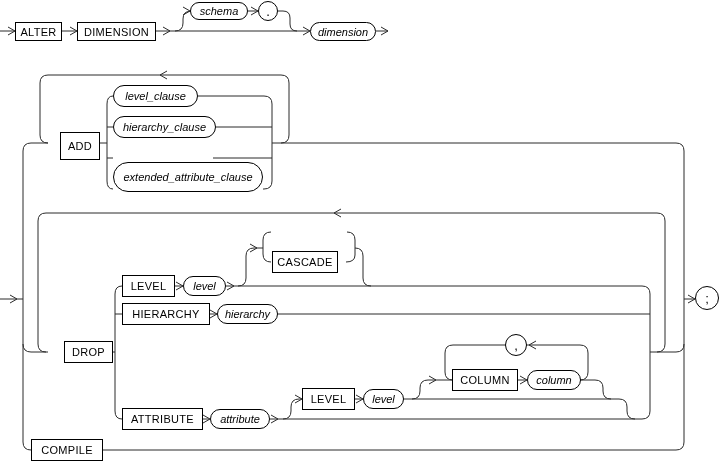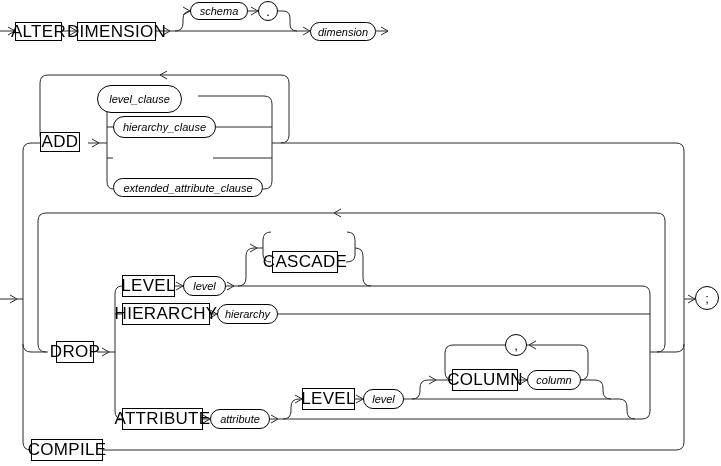--- a/index.html
+++ b/index.html
@@ -7,21 +7,21 @@
     position:relative;width:721px;height:466px;background:#ffffff;
     font-family:"Liberation Sans",sans-serif;overflow:hidden;
   }
   .rails{position:absolute;left:0;top:0;}
   .rails path{stroke:#2b2b2b;stroke-width:1;fill:none;}
   .node{
     position:absolute;box-sizing:border-box;background:#ffffff;color:#000;
     display:flex;align-items:center;justify-content:center;white-space:nowrap;
     z-index:2;
   }
-  .kw{border:1.5px solid #000;font-size:17px;letter-spacing:.3px;}
+  .kw{border:1.5px solid #000;font-size:11px;letter-spacing:.3px;}
   .var{border:1.5px solid #000;border-radius:999px;font-style:italic;font-size:11px;}
   .term{border:1.5px solid #000;border-radius:50%;font-size:13px;line-height:1;}
 </style>
 </head>
 <body>
 
 <div class="stage">
 
   <svg class="rails" width="721" height="466" viewBox="0 0 721 466" xmlns="http://www.w3.org/2000/svg">
 
@@ -39,26 +39,26 @@
 
     <path d="M167,71 L160,75 L167,79 M341,209 L334,213 L341,217 M536,341 L529,345 L536,349"></path>
   </svg>
 
   <div class="node kw" style="left:15px;top:22px;width:47px;height:19px">ALTER</div>
   <div class="node kw" style="left:77px;top:22px;width:79px;height:19px">DIMENSION</div>
   <div class="node var" style="left:190px;top:2px;width:58px;height:18px">schema</div>
   <div class="node term" style="left:258px;top:1px;width:20px;height:20px">.</div>
   <div class="node var" style="left:310px;top:22px;width:66px;height:19px">dimension</div>
 
-  <div class="node kw" style="left:40px;top:132px;width:40px;height:20px">ADD</div>
-  <div class="node var" style="left:97px;top:85px;width:85px;height:28px">level_clause</div>
+  <div class="node kw" style="left:60px;top:132px;width:40px;height:28px">ADD</div>
+  <div class="node var" style="left:113px;top:85px;width:85px;height:22px">level_clause</div>
   <div class="node var" style="left:113px;top:116px;width:103px;height:22px">hierarchy_clause</div>
-  <div class="node var" style="left:113px;top:178px;width:150px;height:19px">extended_attribute_clause</div>
+  <div class="node var" style="left:113px;top:162px;width:150px;height:30px">extended_attribute_clause</div>
 
-  <div class="node kw" style="left:56px;top:341px;width:38px;height:22px">DROP</div>
+  <div class="node kw" style="left:64px;top:341px;width:49px;height:22px">DROP</div>
   <div class="node kw" style="left:122px;top:275px;width:53px;height:22px">LEVEL</div>
   <div class="node var" style="left:183px;top:276px;width:43px;height:20px">level</div>
   <div class="node kw" style="left:272px;top:251px;width:66px;height:22px">CASCADE</div>
   <div class="node kw" style="left:122px;top:303px;width:88px;height:22px">HIERARCHY</div>
   <div class="node var" style="left:217px;top:304px;width:61px;height:20px">hierarchy</div>
   <div class="node kw" style="left:122px;top:408px;width:81px;height:22px">ATTRIBUTE</div>
   <div class="node var" style="left:210px;top:409px;width:60px;height:20px">attribute</div>
   <div class="node kw" style="left:302px;top:388px;width:53px;height:22px">LEVEL</div>
   <div class="node var" style="left:363px;top:389px;width:41px;height:20px">level</div>
   <div class="node kw" style="left:452px;top:369px;width:66px;height:22px">COLUMN</div>

